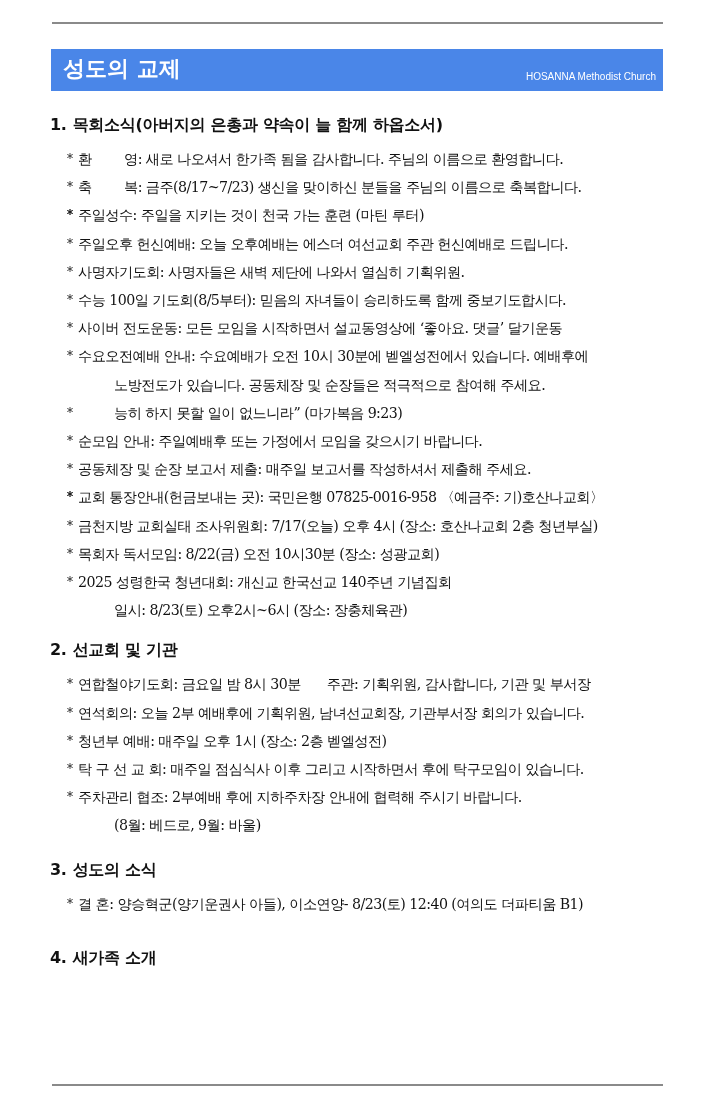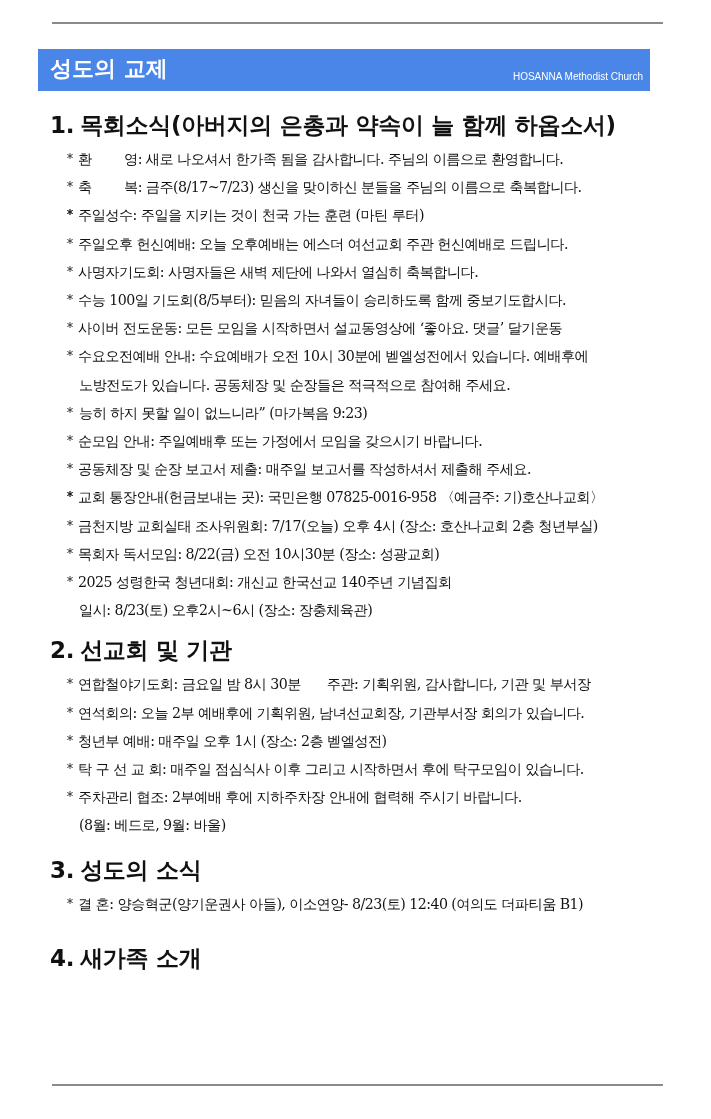--- a/index.html
+++ b/index.html
@@ -9,56 +9,56 @@
       color: #111111;
     }
     .rule {
       position: absolute; left: 52px; width: 611px; height: 0;
       border-top: 2px solid #8a8a8a;
     }
     .rule.top { top: 22px; }
     .rule.bottom { top: 1084px; }
 
     .banner {
-      position: absolute; left: 38px; top: 49px; width: 612px; height: 42px;
+      position: absolute; left: 51px; top: 49px; width: 612px; height: 42px;
       background: #4a86e8;
       color: #ffffff;
     }
     .banner .title {
       position: absolute; left: 12px; top: 5px;
       font-family: "DejaVu Sans", "Liberation Sans", sans-serif;
       font-size: 22px; font-weight: bold; letter-spacing: 0px;
       line-height: 30px;
     }
     .banner .subtitle {
       position: absolute; right: 7px; top: 19px;
       font-family: "Liberation Sans", "DejaVu Sans", sans-serif;
       font-size: 10px; line-height: 18px;
     }
 
     .content {
       position: absolute; left: 50px; top: 111px; width: 640px;
     }
     .section-head {
       font-family: "DejaVu Sans", "Liberation Sans", sans-serif;
-      font-size: 23px; font-weight: bold; line-height: 28px;
+      font-size: 16px; font-weight: bold; line-height: 28px;
       height: 28px; white-space: nowrap;
       letter-spacing: -0.3px;
     }
     .section-head .num { margin-right: 6px; }
     .items { margin: 6px 0 0 0; padding: 0; list-style: none; }
     .item {
       position: relative; padding-left: 28px;
       font-size: 14.2px; line-height: 28.2px;
       white-space: nowrap; letter-spacing: -0.55px;
     }
     .item .bullet {
       position: absolute; left: 17px; top: 0; font-size: 12px;
     }
-    .item .cont { display: block; padding-left: 1px; }
+    .item .cont { display: block; padding-left: 1px; margin-left: 35px; }
     .gap-sec2 { height: 12px; }
     .gap-sec3 { height: 16px; }
     .gap-sec4 { height: 26px; }
     .wide { display: inline-block; width: 46px; }
     .spacer-wide { display: inline-block; width: 26px; }
   </style>
 </head>
 <body>
 
 <div class="rule top"></div>
@@ -72,21 +72,21 @@
 
   <div class="section-head">
     <span class="num">1.</span><span>목회소식(아버지의 은총과 약속이 늘 함께 하옵소서)</span>
   </div>
   <ul class="items">
     <li class="item"><span class="bullet">*</span><span class="wide">환</span><span>영:</span> <span>새로 나오셔서 한가족 됨을 감사합니다. 주님의 이름으로 환영합니다.</span></li>
     <li class="item"><span class="bullet">*</span><span class="wide">축</span><span>복:</span> <span>금주(8/17~7/23) 생신을 맞이하신 분들을 주님의 이름으로 축복합니다.</span></li>
     <li class="item"><span class="bullet">*</span></li>
     <li class="item"><span class="bullet">*</span><span>주일성수: 주일을 지키는 것이 천국 가는 훈련 (마틴 루터)</span></li>
     <li class="item"><span class="bullet">*</span><span>주일오후 헌신예배: 오늘 오후예배는 에스더 여선교회 주관 헌신예배로 드립니다.</span></li>
-    <li class="item"><span class="bullet">*</span><span>사명자기도회: 사명자들은 새벽 제단에 나와서 열심히 축복합니다.</span></li>
+    <li class="item"><span class="bullet">*</span><span>사명자기도회: 사명자들은 새벽 제단에 나와서 열심히 기획위원.</span></li>
     <li class="item"><span class="bullet">*</span><span>수능 100일 기도회(8/5부터): 믿음의 자녀들이 승리하도록 함께 중보기도합시다.</span></li>
     <li class="item"><span class="bullet">*</span><span>사이버 전도운동: 모든 모임을 시작하면서 설교동영상에 ‘좋아요. 댓글’ 달기운동</span></li>
     <li class="item"><span class="bullet">*</span><span>수요오전예배 안내: 수요예배가 오전 10시 30분에 벧엘성전에서 있습니다. 예배후에</span><span class="cont">노방전도가 있습니다. 공동체장 및 순장들은 적극적으로 참여해 주세요.</span></li>
     <li class="item"><span class="bullet">*</span><span class="cont">능히 하지 못할 일이 없느니라” (마가복음 9:23)</span></li>
     <li class="item"><span class="bullet">*</span><span>순모임 안내: 주일예배후 또는 가정에서 모임을 갖으시기 바랍니다.</span></li>
     <li class="item"><span class="bullet">*</span><span>공동체장 및 순장 보고서 제출: 매주일 보고서를 작성하셔서 제출해 주세요.</span></li>
     <li class="item"><span class="bullet">*</span></li>
     <li class="item"><span class="bullet">*</span><span>교회 통장안내(헌금보내는 곳): 국민은행 07825-0016-958 〈예금주: 기)호산나교회〉</span></li>
     <li class="item"><span class="bullet">*</span><span>금천지방 교회실태 조사위원회: 7/17(오늘) 오후 4시 (장소: 호산나교회 2층 청년부실)</span></li>
     <li class="item"><span class="bullet">*</span><span>목회자 독서모임: 8/22(금) 오전 10시30분 (장소: 성광교회)</span></li>

